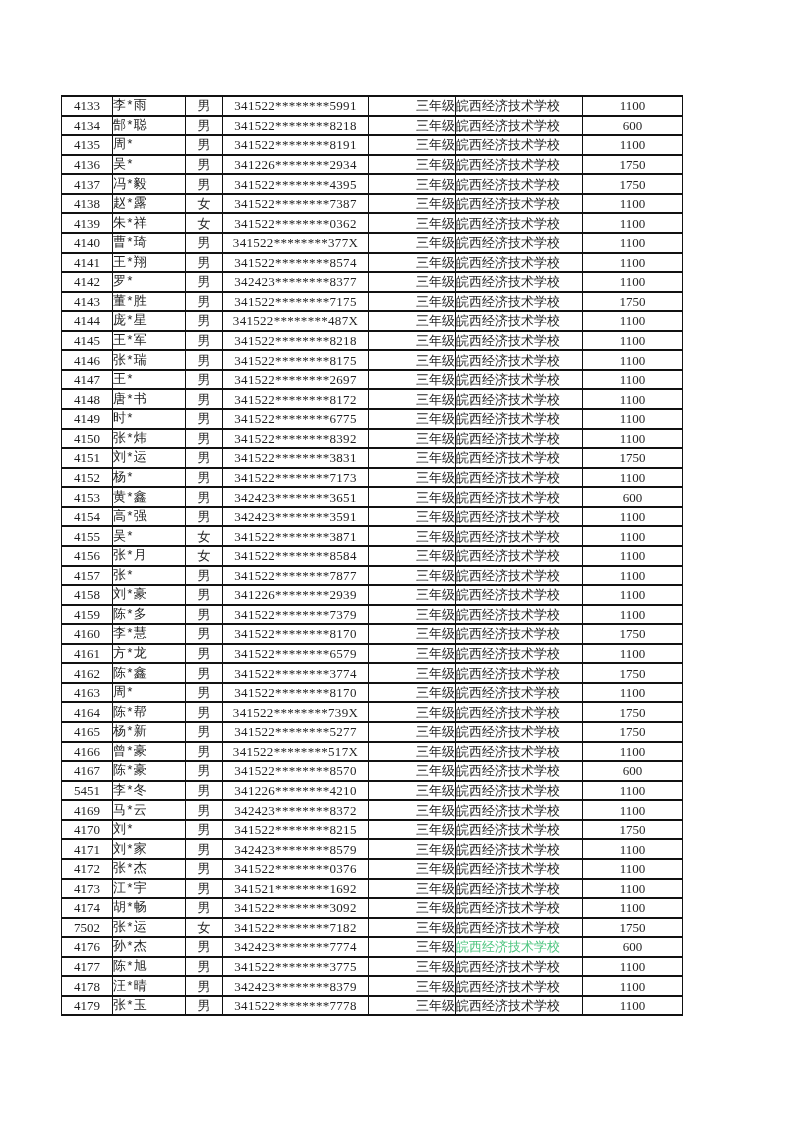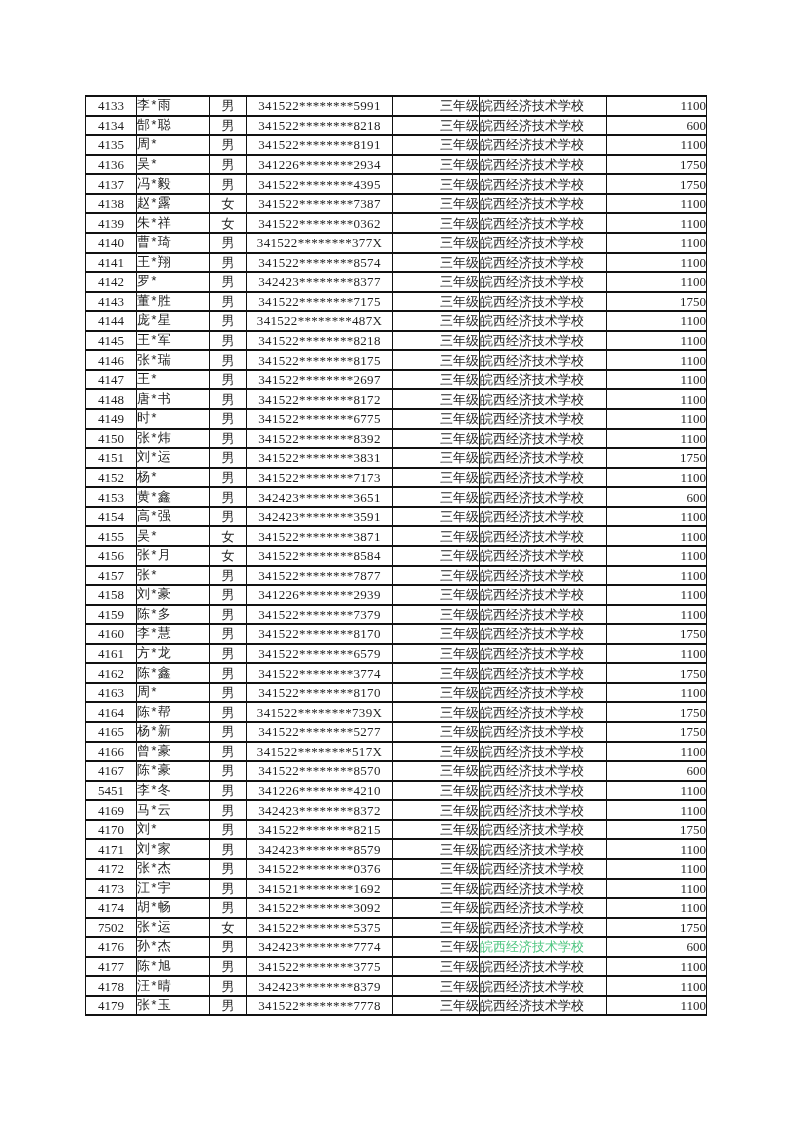--- a/index.html
+++ b/index.html
@@ -13,21 +13,21 @@
     position: relative;
     font-family: "Liberation Serif", "DejaVu Serif", serif;
   }
   .page {
     position: absolute;
     inset: 0;
     background: #ffffff;
   }
   table.roster {
     position: absolute;
-    left: 85px;
+    left: 61px;
     top: 95px;
     width: 621px;
     height: 920px;
     border-collapse: collapse;
     table-layout: fixed;
   }
   table.roster tr {
     height: 19.57px;
   }
   table.roster td {
@@ -41,21 +41,21 @@
     white-space: nowrap;
     overflow: hidden;
     vertical-align: middle;
   }
   td.c-seq    { text-align: center; }
   td.c-name   { text-align: left; padding-left: 3px; font-family: Liberation Mono, monospace; }
   td.c-gender { text-align: center; }
   td.c-idnum  { text-align: center; padding-left: 2px; letter-spacing: 0.3px; }
   td.c-grade  { text-align: right; }
   td.c-school { text-align: left; font-size: 12.5px; }
-  td.c-amount { text-align: right; margin-top: 48px; }
+  td.c-amount { text-align: center; margin-top: 48px; }
 </style>
 </head>
 <body>
 
 <div class="page">
   <table class="roster">
     <colgroup>
       <col style="width:51px">
       <col style="width:73px">
       <col style="width:37px">
@@ -440,21 +440,21 @@
     <td class="c-gender">男</td>
     <td class="c-idnum">341522********3092</td>
     <td class="c-grade">三年级</td>
     <td class="c-school">皖西经济技术学校</td>
     <td class="c-amount">1100</td>
   </tr>
         <tr>
     <td class="c-seq">7502</td>
     <td class="c-name">张*运</td>
     <td class="c-gender">女</td>
-    <td class="c-idnum">341522********5375</td>
+    <td class="c-idnum">341522********7182</td>
     <td class="c-grade">三年级</td>
     <td class="c-school">皖西经济技术学校</td>
     <td class="c-amount">1750</td>
   </tr>
         <tr>
     <td class="c-seq">4176</td>
     <td class="c-name">孙*杰</td>
     <td class="c-gender">男</td>
     <td class="c-idnum">342423********7774</td>
     <td class="c-grade">三年级</td>

